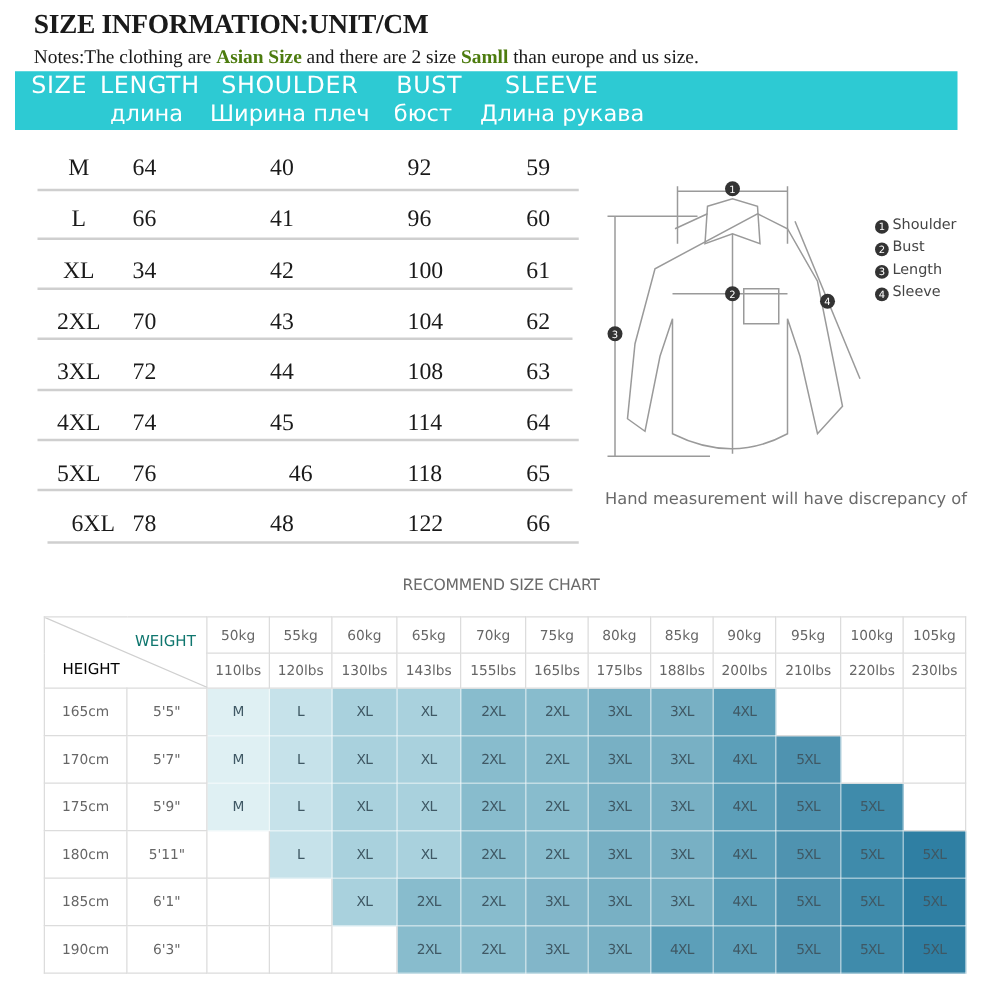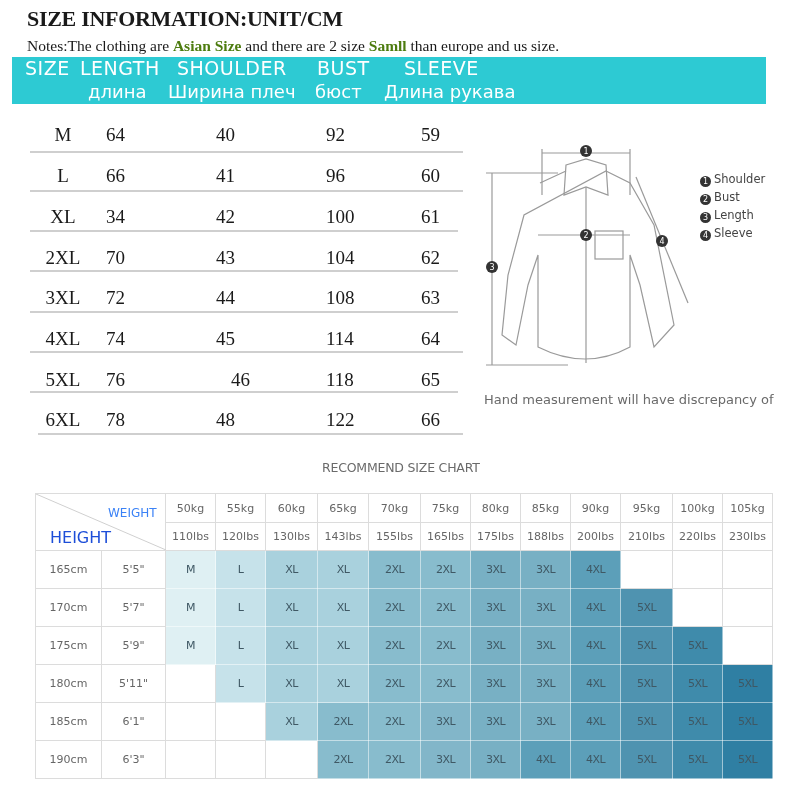--- a/index.html
+++ b/index.html
@@ -22,22 +22,22 @@
   .chart-title { left:322px; top:460px; font-family:"DejaVu Sans", sans-serif; font-size:12.5px; color:#6a6a6a; letter-spacing:-0.2px; }
   .rec { left:35px; top:493px; border-collapse:collapse; font-family:"DejaVu Sans", sans-serif; font-size:11px; color:#666; table-layout:fixed; }
   .rec td { border:1px solid #dcdcdc; text-align:center; padding:0; }
   .rec tr.h1 td { height:28px; }
   .rec tr.h2 td { height:27px; }
   .rec tr.b td { height:37px; }
   .rec td.corner { position:relative; }
   .rec td.s { color:#3f5864; border:1px solid rgba(255,255,255,0.5); letter-spacing:-0.5px; }
   .rec td.lbl { color:#666; }
   .corner svg { position:absolute; left:0; top:0; }
-  .corner .w { position:absolute; left:72px; top:12px; font-size:12px; color:#3b82f6; }
-  .corner .h { position:absolute; left:14px; top:34px; font-size:16px; color:#1d4ed8;text-align:right; }
+  .corner .w { position:absolute; left:72px; top:12px; font-size:12px; color:#0f766e; }
+  .corner .h { position:absolute; left:14px; top:34px; font-size:12px; color:#000000;text-align:right; }
 </style>
 </head>
 <body>
 
 <div class="abs title">SIZE INFORMATION:UNIT/CM</div>
 
 <div class="abs notes"><span>Notes:The clothing are </span><span class="red">Asian Size</span><span> and there are 2 size </span><span class="red">Samll</span><span> than europe and us size.</span></div>
 
 <div class="abs band">
   <span class="en" style="left:13px">SIZE</span>
@@ -95,21 +95,21 @@
       <span style="left: 421px;">64</span>
     </div>
     <div class="size-row" style="top: 361px;">
       <span style="left: 34px; width: 58px; text-align: center;">5XL</span>
       <span style="left: 106px;">76</span>
       <span style="left: 216px; margin-left: 15px;">46</span>
       <span style="left: 326px;">118</span>
       <span style="left: 421px;">65</span>
     </div>
     <div class="size-row" style="top: 401px;">
-      <span style="left: 34px; width: 58px; text-align: center;">6XL</span>
+      <span style="left: 34px; width: 58px; text-align: right;">6XL</span>
       <span style="left: 106px;">78</span>
       <span style="left: 216px;">48</span>
       <span style="left: 326px;">122</span>
       <span style="left: 421px;">66</span>
     </div>
     <div class="sep" style="left: 30px; width: 433px; top: 151px;"></div>
     <div class="sep" style="left: 30px; width: 433px; top: 190px;"></div>
     <div class="sep" style="left: 30px; width: 428px; top: 230px;"></div>
     <div class="sep" style="left: 30px; width: 428px; top: 270px;"></div>
     <div class="sep" style="left: 30px; width: 428px; top: 311px;"></div>

